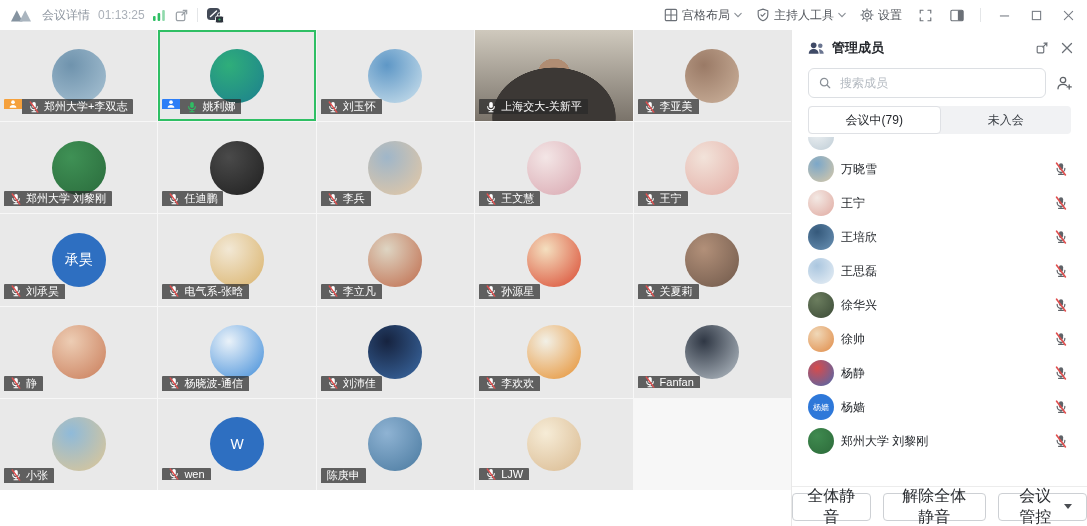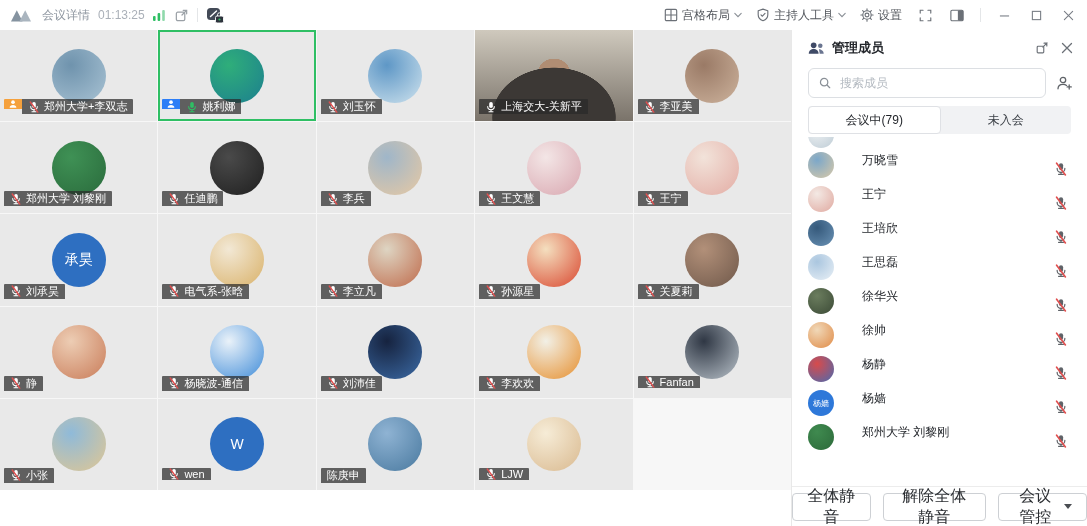--- a/index.html
+++ b/index.html
@@ -44,21 +44,21 @@
   .search-row { display:flex; align-items:center; gap:10px; padding:2px 14px 8px 16px; flex:none; }
   .search-box { flex:1; height:30px; border:1px solid #dcdfe3; border-radius:6px;
     display:flex; align-items:center; gap:6px; padding:0 9px; background:#fff; }
   .search-box input { border:none; outline:none; flex:1; font-size:12px; color:#333; background:transparent; min-width:0; }
   .search-box input::placeholder { color:#b4bac1; }
   .tabs { margin:0 16px; height:28px; background:#f1f2f4; border-radius:4px; display:flex; flex:none; }
   .tab { flex:1; display:flex; align-items:center; justify-content:center; font-size:12px;
     color:#3a3f45; border-radius:4px; cursor:default; }
   .tab.active { background:#fff; border:1px solid #dfe1e5; color:#1f2227; }
   .member-list { flex:1; overflow:hidden; margin-top:3px; }
-  .member { height:34px; display:flex; gap:28px; padding:0 19px 0 16px; }
+  .member { height:34px; display:flex; align-items:center; gap:7px; padding:0 19px 0 16px; }
   .member .m-avatar { width:26px; height:26px; border-radius:50%; flex:none; display:flex;
     align-items:center; justify-content:center; color:#fff; font-size:8px; }
   .m-name { flex:1; font-size:12px; color:#25282d; white-space:nowrap; overflow:hidden; }
   .m-mic { flex:none; display:flex; align-items:center; }
   .member.partial { height:15px; overflow:hidden; }
   .member.partial .m-avatar { margin-top:-15px; }
   .panel-footer { height:40px; border-top:1px solid #ececec; display:flex; align-items:center;
     justify-content:center; gap:12px; flex:none; }
   .pf-btn { height:28px; padding:0 14px; border:1px solid #cdd0d4; border-radius:4px; background:#fff;
     font-size:16px; color:#2a2d31; display:flex; align-items:center; gap:6px; cursor:default; }

